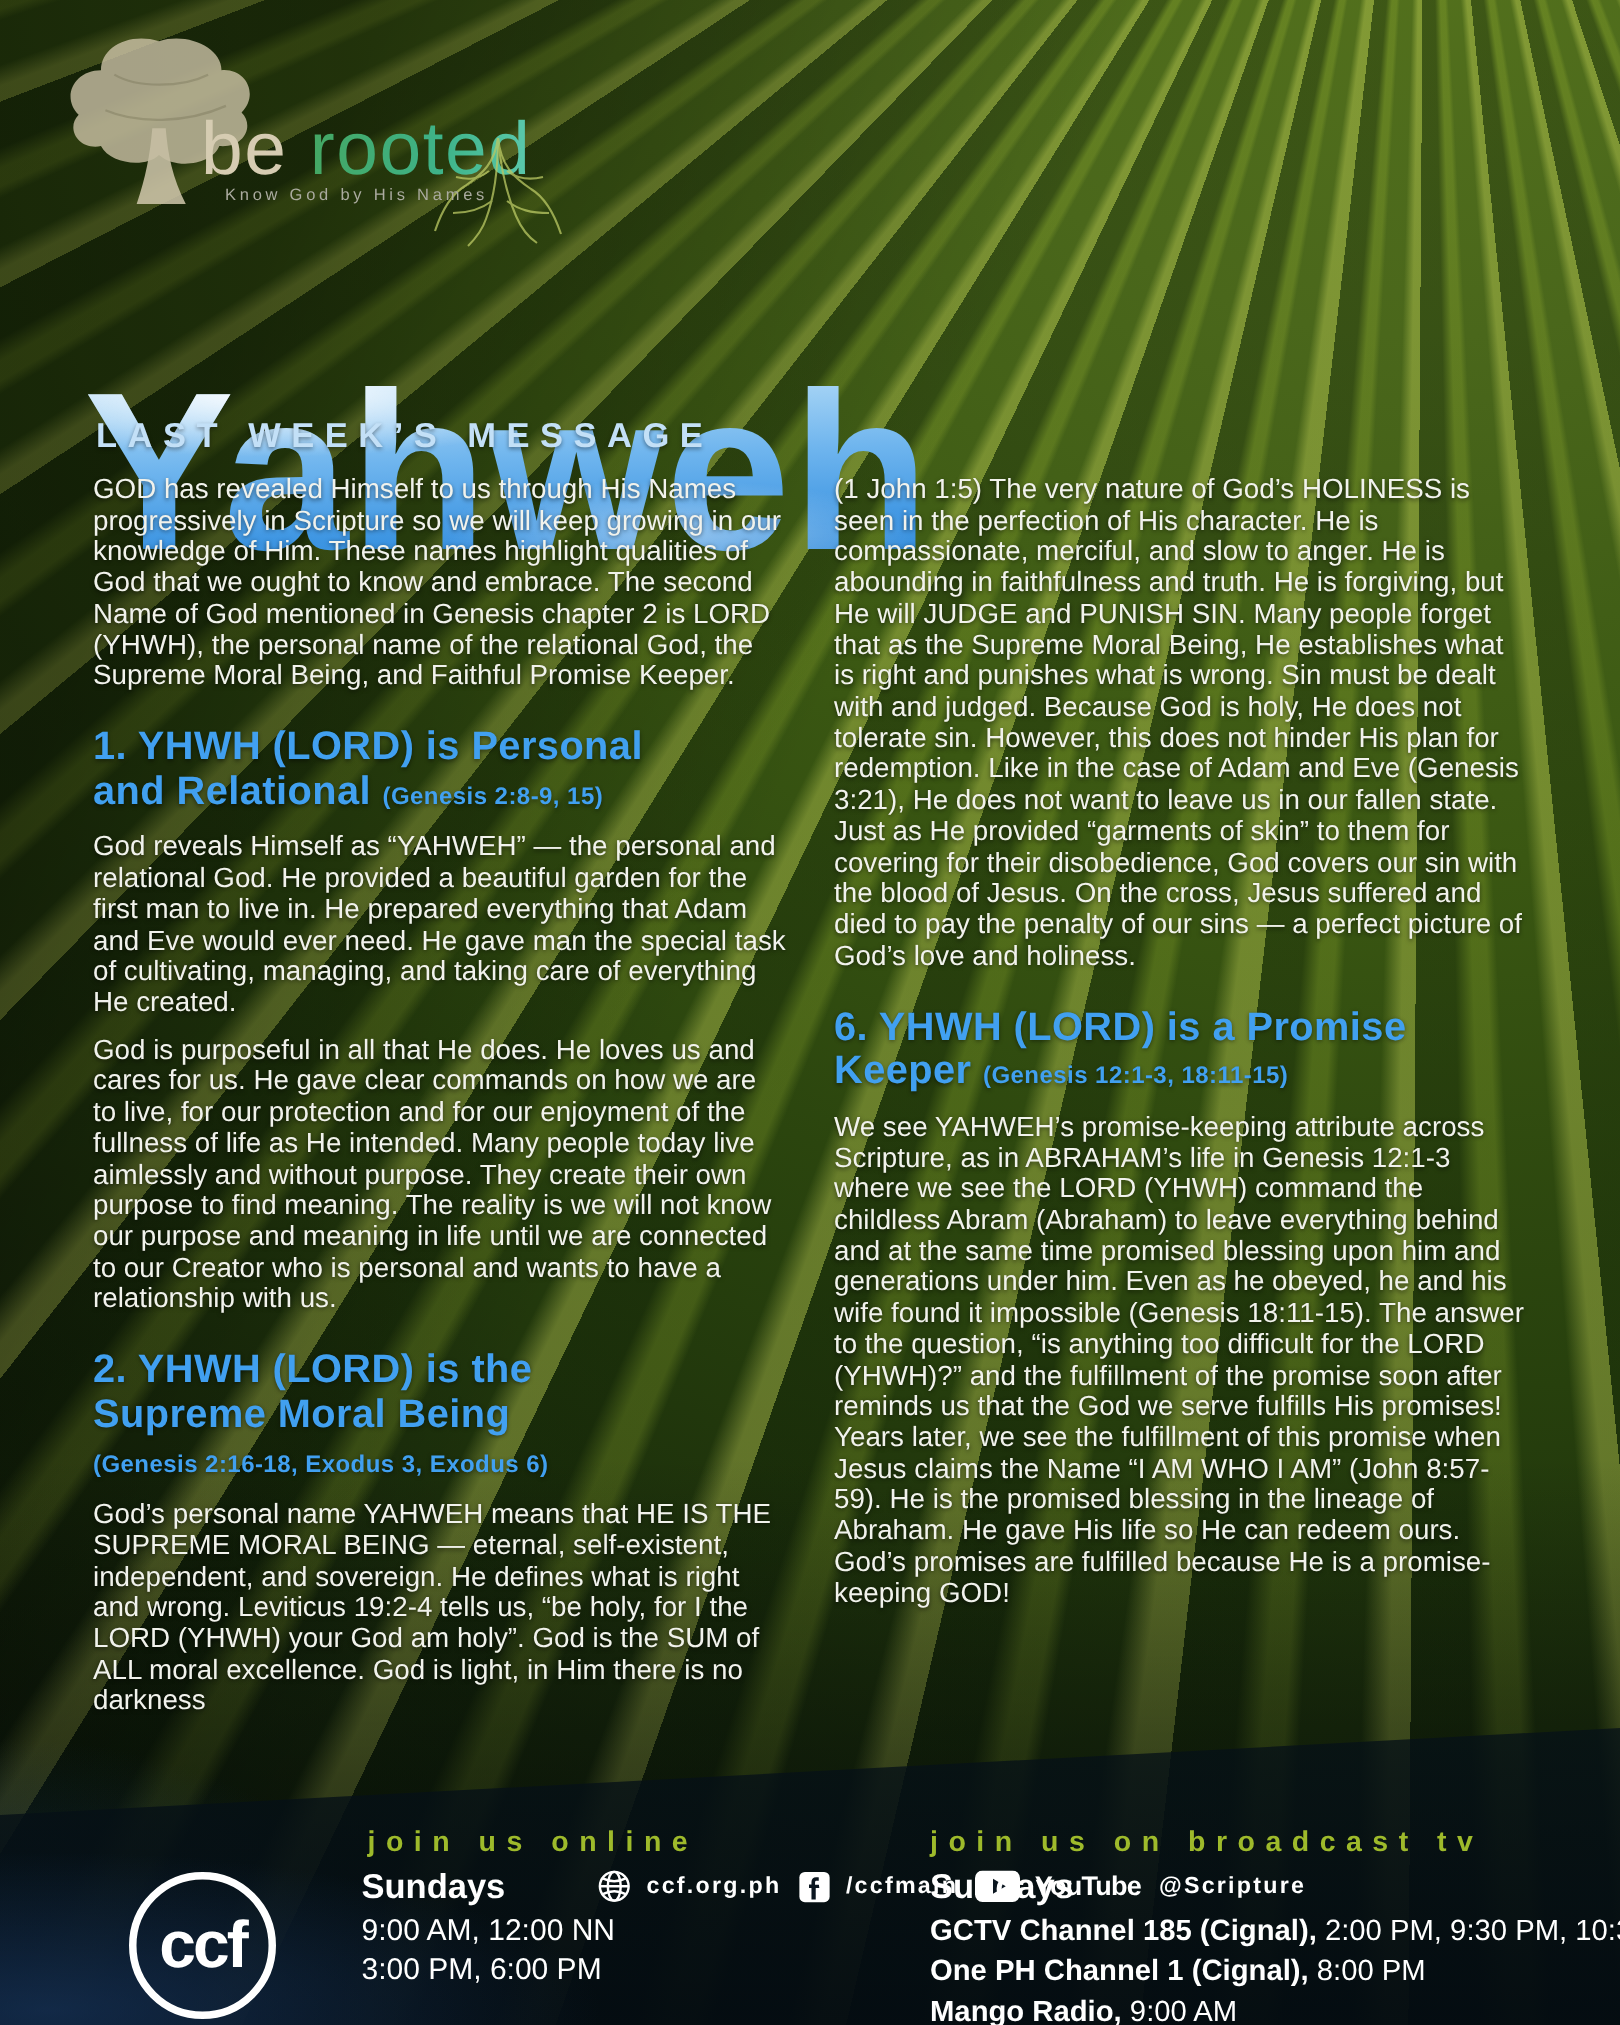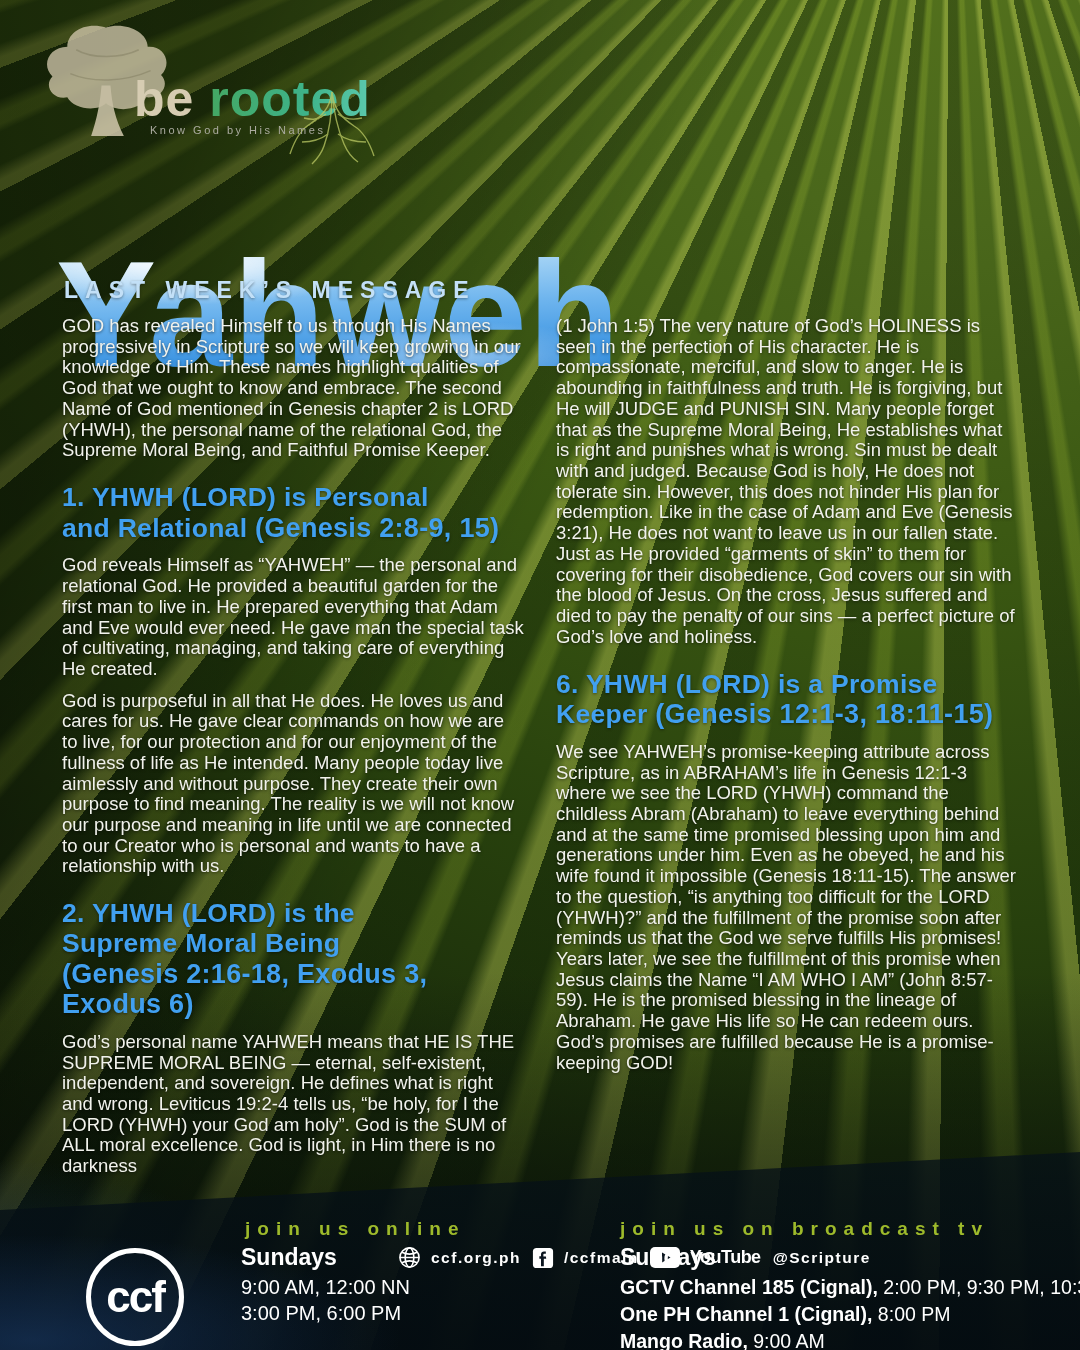--- a/index.html
+++ b/index.html
@@ -15,21 +15,21 @@
           rgba(224,236,100,.34) 0deg 0.55deg,
           rgba(30,50,10,0) 1.3deg 2.9deg,
           rgba(162,188,52,.25) 3.3deg 3.9deg,
           rgba(10,24,5,.28) 4.6deg 6.2deg),
       radial-gradient(160% 130% at 88% -12%, #57751d 0%, #4a671b 22%, #3a5712 42%,
           #27400d 62%, #16260a 82%, #0c1707 100%);
   }
   
   .brand{position:absolute;left:30px;top:18px;width:340px;height:130px;}
   .tree{position:absolute;left:0;top:2px;width:152px;height:122px;opacity:.92;}
-  .wordmark{position:absolute;left:104px;top:56px;font-size:50px;font-weight:700;
+  .wordmark{position:absolute;left:104px;top:56px;font-size:50px;font-weight:400;
             letter-spacing:1px;line-height:1;white-space:nowrap;}
   .wordmark .be{color:var(--brand_be);}
   .wordmark .rooted{background:linear-gradient(90deg,#44a763 0%,#3eb389 60%,#5bc9ad 100%);
             -webkit-background-clip:text;background-clip:text;color:transparent;}
   .tagline{position:absolute;left:88px;top:106px;font-size:11px;letter-spacing:2.5px;
            color:var(--tagline_gray);white-space:nowrap;margin-left:32px;}
   .roots{position:absolute;left:252px;top:72px;width:100px;height:78px;opacity:.85;}
   
   .title{position:absolute;left:56px;top:138px;font-size:150px;font-weight:700;
     line-height:1;letter-spacing:1px;
@@ -40,21 +40,21 @@
     -webkit-background-clip:text;background-clip:text;color:transparent;}
   .subtitle{position:absolute;left:64px;top:277px;font-size:23px;font-weight:700;
     letter-spacing:7px;color:var(--subtitle_blue);text-shadow:0 1px 3px rgba(0,0,0,.4);}
   
   .columns{position:absolute;left:62px;top:316px;width:956px;display:flex;gap:32px;}
   .col{flex:1;min-width:0;}
   .col p{margin:0 0 11px;font-size:18.5px;line-height:1.12;color:var(--body_text);
     text-shadow:0 1px 3px rgba(0,0,0,.55);letter-spacing:0;}
   .col h2{margin:22px 0 12px;font-size:26.5px;line-height:1.12;font-weight:700;
     color:var(--heading_blue);text-shadow:0 1px 3px rgba(0,0,0,.45);letter-spacing:.3px;}
-  .col h2 .ref{font-size:27px;}
+  .col h2 .ref{font-size:16px;}
   
   .footer{position:absolute;left:0;bottom:0;width:1080px;height:200px;
     clip-path:polygon(0 60px,100% 2px,100% 100%,0 100%);
     background:
       radial-gradient(55% 85% at 3% 95%, rgba(28,62,110,.55), rgba(28,62,110,0) 62%),
       linear-gradient(180deg, rgba(6,17,23,.78), rgba(4,12,18,.88));}
   .footer *{color:#fff;}
   .ccf{position:absolute;left:86px;top:98px;width:88px;height:88px;border:5px solid #fff;
     border-radius:50%;display:flex;align-items:center;justify-content:center;
     font-size:44px;font-weight:700;letter-spacing:-2px;}

